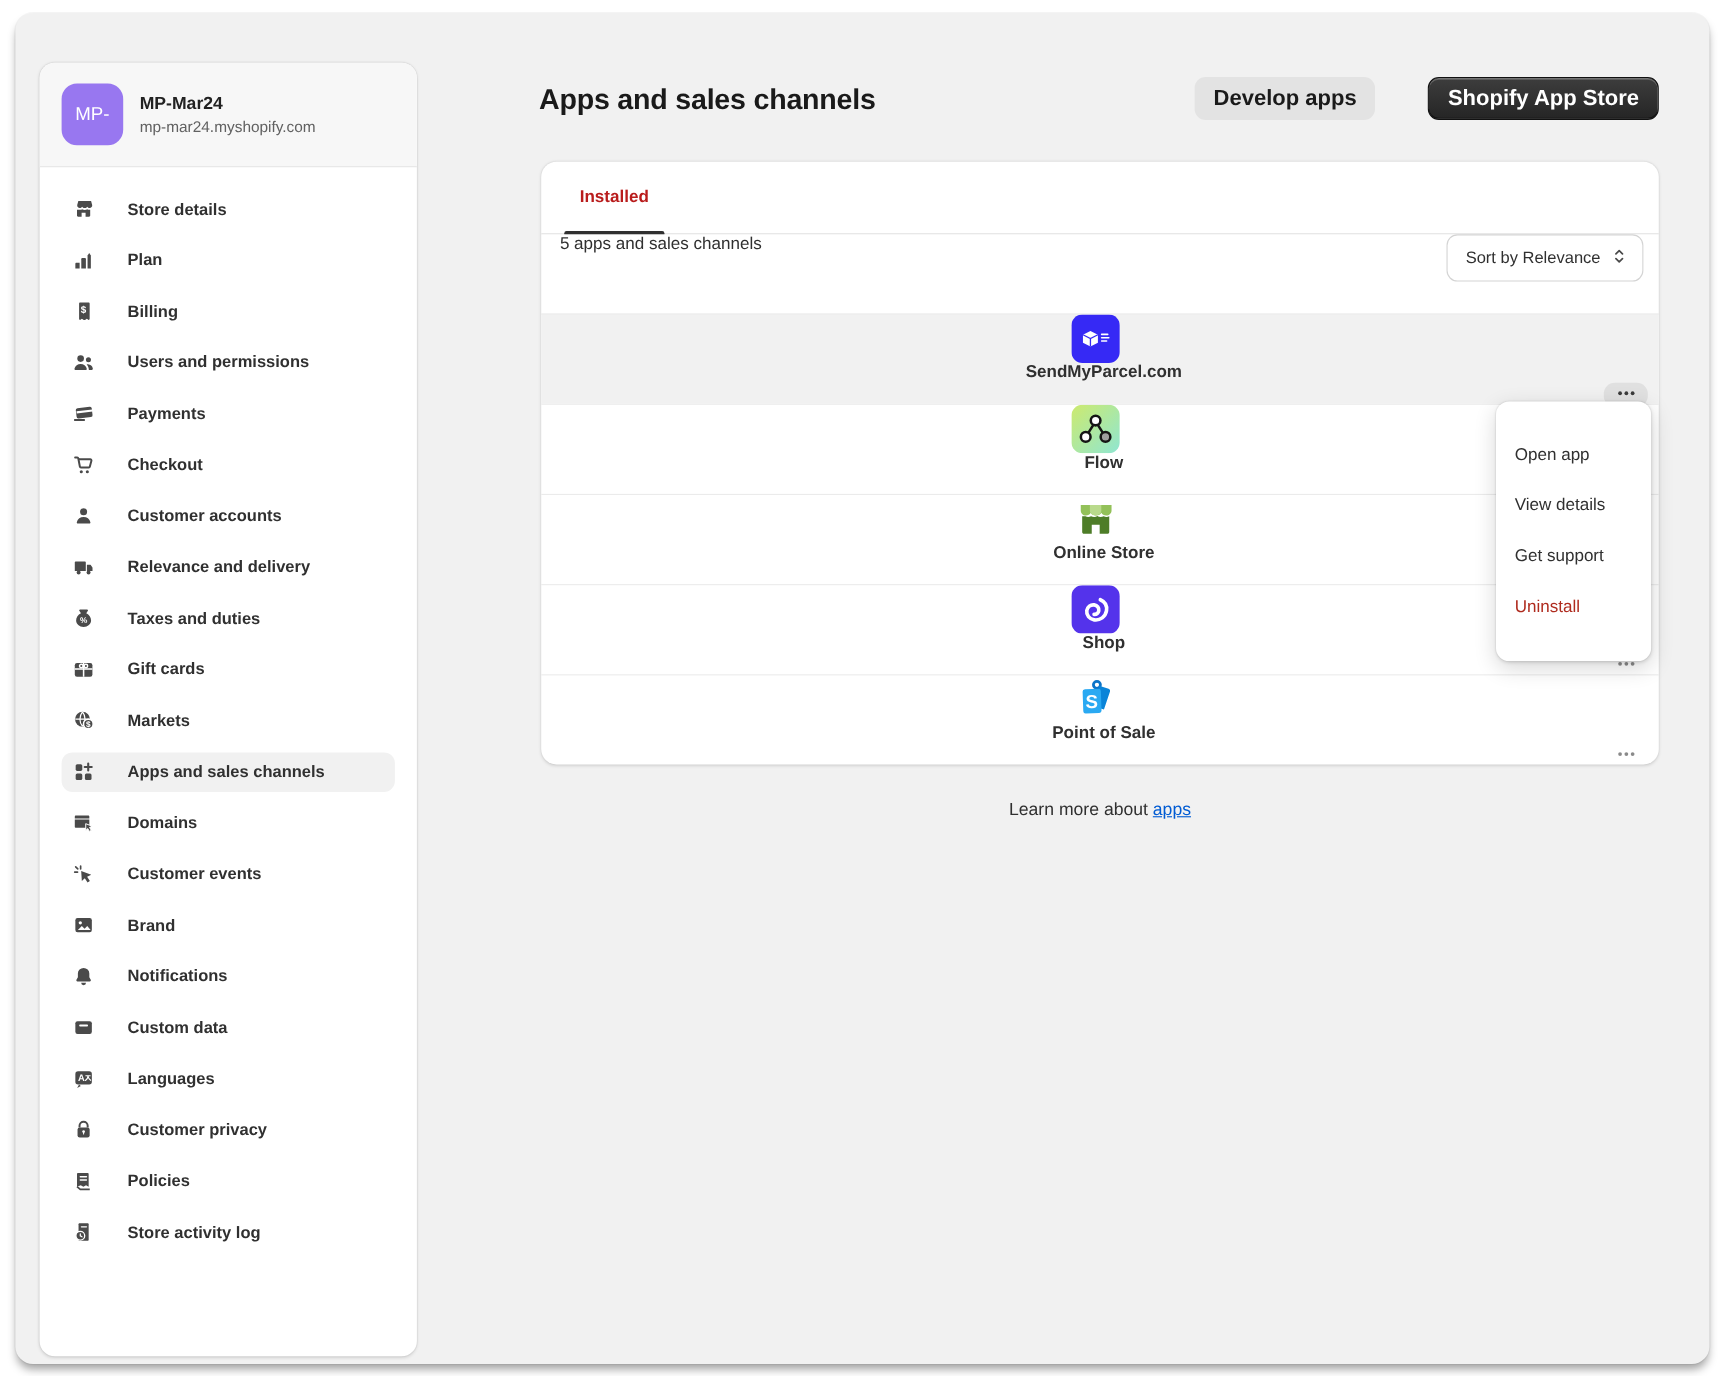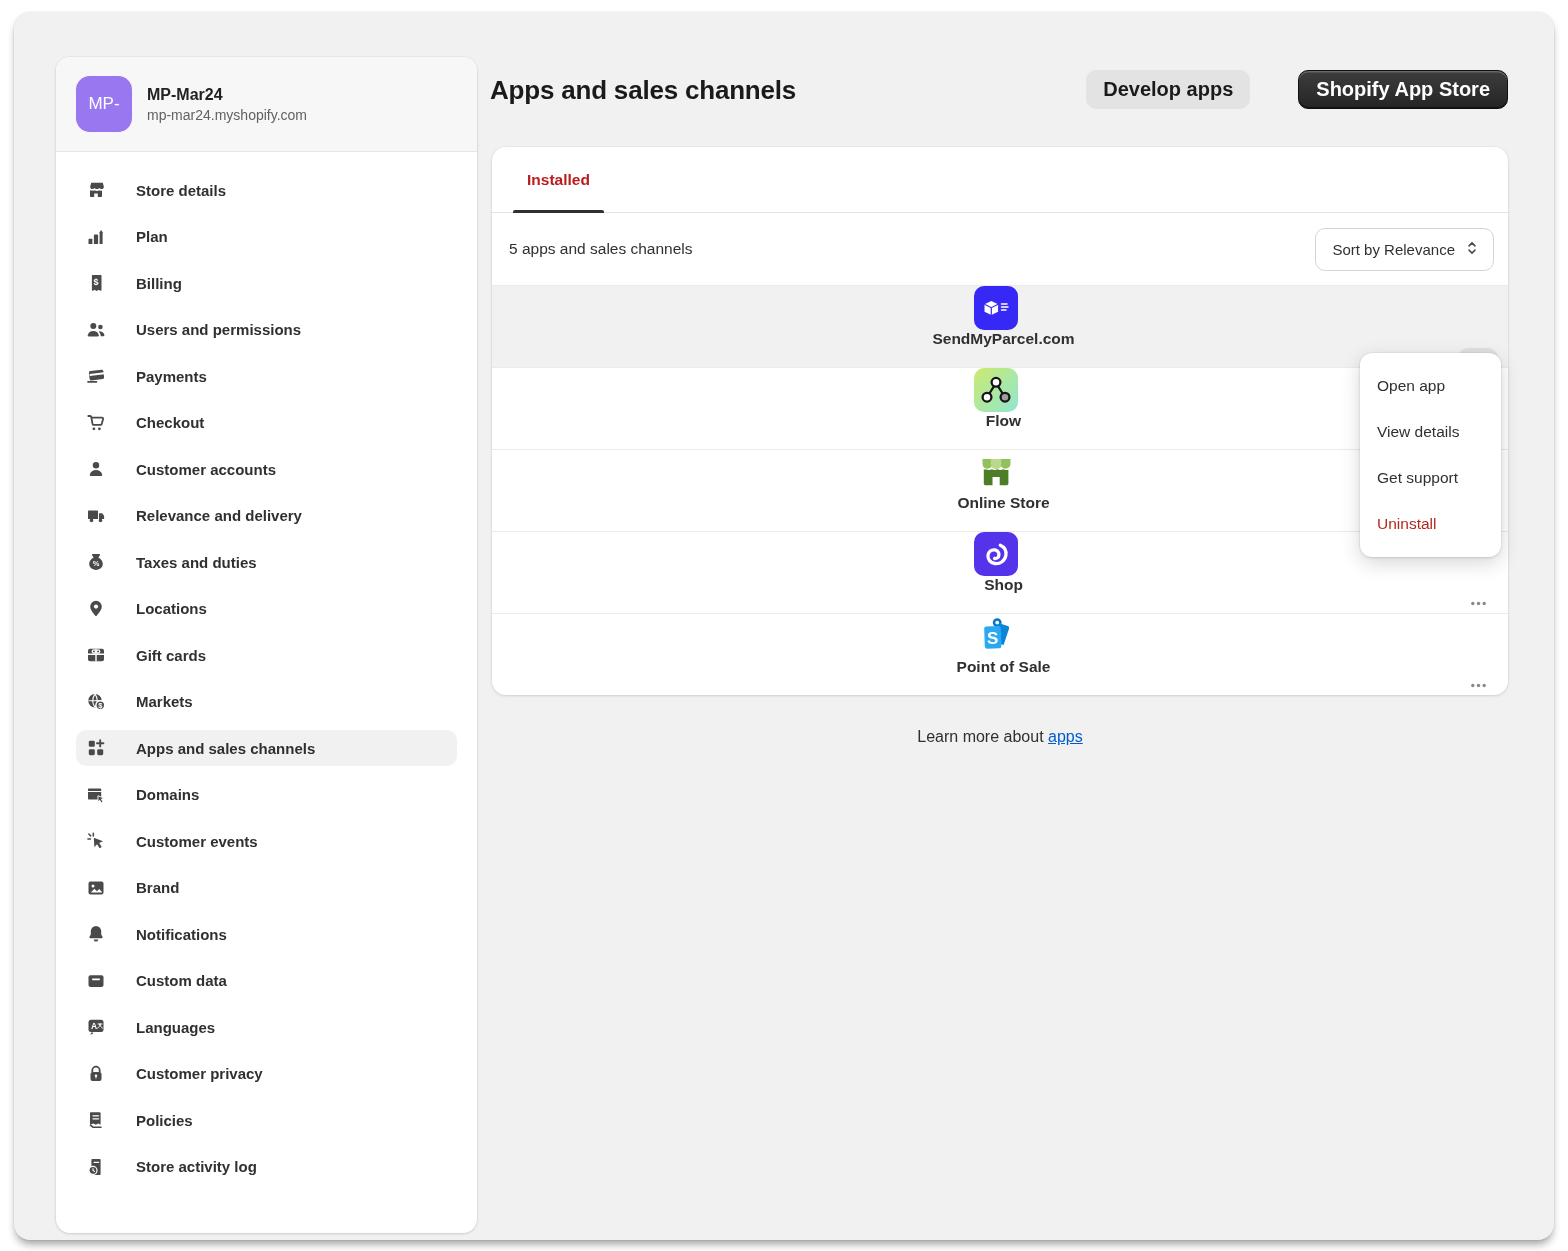--- a/index.html
+++ b/index.html
@@ -4,23 +4,23 @@
 <style>
   * { box-sizing: border-box; margin: 0; padding: 0; }
   html,body { width:1568px; height:1251px; background:#ffffff; font-family:"Liberation Sans", sans-serif; overflow:hidden; }
   body { position:relative; color:#303030; }
 
   .frame { position:absolute; left:14px; top:12px; width:1540px; height:1228px;
            background:#f1f1f1; border-radius:16px;
            box-shadow:0 6px 9px -2px rgba(0,0,0,.38), 0 0 0 1px rgba(0,0,0,.04); }
 
   
-  .sidebar { position:absolute; left:22px; top:45px; width:421px; height:1176px;
+  .sidebar { position:absolute; left:22px; top:45px; width:343px; height:1176px;
              background:#fff; border-radius:14px; overflow:hidden;
-             box-shadow:0 1px 3px rgba(0,0,0,.12), 0 0 0 1px rgba(0,0,0,.03);margin-left:20px; }
+             box-shadow:0 1px 3px rgba(0,0,0,.12), 0 0 0 1px rgba(0,0,0,.03); }
   .store-header { height:95px; background:#f7f7f7; border-bottom:1px solid #e6e6e6;
                   display:flex; align-items:center; padding:0 20px; gap:15px; }
   .avatar { width:56px; height:56px; border-radius:14px; background:var(--accent,#9877f0);
             color:#fff; font-size:17px; display:flex; align-items:center; justify-content:center; }
   .store-name { font-size:16px; font-weight:700; color:#222; }
   .store-domain { font-size:14px; color:#616161; margin-top:3px; }
 
   .nav { padding:20px 20px 0 20px; }
   .nav-item { height:36px; margin-bottom:10.5px; display:flex; align-items:center; gap:30px;
               padding:0 10px; border-radius:10px; font-size:15px; font-weight:600; color:#303030; cursor:pointer; }
@@ -40,21 +40,21 @@
   
   .content-card { position:absolute; left:478px; top:135px; width:1016px; height:548px;
                   background:#fff; border-radius:14px;
                   box-shadow:0 1px 3px rgba(0,0,0,.13), 0 0 0 1px rgba(0,0,0,.02); }
   .tabs { height:66px; border-bottom:1px solid #e3e3e3; display:flex; align-items:stretch; padding:0 0 0 21px; }
   .tab { position:relative; display:flex; align-items:center; padding:0 14px;
          font-size:15.5px; font-weight:600; color:#b91c1c; cursor:pointer; }
   .tab.active::after { content:""; position:absolute; left:0; right:0; bottom:-1px; height:3px;
                        background:#303030; border-radius:2px 2px 0 0; }
 
-  .list-header { height:72px; display:flex; align-items:center; padding:0 14px 0 17px; }
+  .list-header { height:72px; display:flex; align-items:flex-start; padding:0 14px 0 17px; }
   .count-text { font-size:15.5px; color:#303030; }
   .sort-btn { margin-left:auto; height:43px; border:1px solid #d4d4d4; background:#fff; border-radius:10px;
               padding:0 12px 0 16px; display:flex; align-items:center; gap:8px;
               font-family:inherit; font-size:15px; color:#303030; cursor:pointer; }
   .sort-btn svg { width:18px; height:18px; }
 
   .app-row { height:82px; display:flex; align-items:center; padding:0 10px 0 17px; border-top:1px solid #ebebeb;flex-direction:column; }
   .app-row.highlight { background:#f1f1f1; }
   .app-icon { width:44px; height:44px; margin-right:15px; flex:none; }
   .app-icon svg { width:44px; height:44px; display:block; }
@@ -62,22 +62,22 @@
   .row-menu-btn { margin-left:auto; width:40px; height:40px; border:none; background:transparent;
                   border-radius:10px; display:flex; align-items:center; justify-content:center; cursor:pointer; }
   .row-menu-btn.active { background:#e0e0e0; }
   .row-menu-btn.active .dot { fill:#3a3a3a; }
   .row-menu-btn .dot { fill:#8a8a8a; }
 
   .learn-more { position:absolute; left:478px; top:716px; width:1016px; text-align:center; font-size:16px; color:#303030; }
   .learn-more a { color:var(--link,#005bd3); text-decoration:underline; cursor:pointer; }
 
   
-  .context-menu { position:absolute; left:1346px; top:341px; width:141px; background:#fff; border-radius:12px;
-                  padding:10px 0; z-index:5;
+  .context-menu { position:absolute; left:1346px; top:353px; width:141px; background:#fff; border-radius:12px;
+                  padding:26px 0; z-index:5;
                   box-shadow:0 6px 20px rgba(0,0,0,.16), 0 1px 3px rgba(0,0,0,.1), 0 0 0 1px rgba(0,0,0,.03); }
   .menu-item { height:46px; padding:0 17px; display:flex; align-items:center;
                font-size:15.5px; color:#303030; cursor:pointer; }
   .menu-item.critical { color:var(--critical,#af2b1e); }
 </style>
 </head>
 <body>
 
 <div class="frame">
 
@@ -172,29 +172,20 @@
           <span>Relevance and delivery</span>
         </div>
         <div class="nav-item">
           <span class="nicon">
             <svg viewBox="0 0 20 20" fill="currentColor">
               <path d="M7.6 5.6 6.1 3.2c-.3-.5 0-1.2.7-1.2h6.4c.7 0 1 .7.7 1.2l-1.5 2.4c2.7 1.2 4.4 3.7 4.4 6.5 0 3.3-3 5.8-6.8 5.8s-6.8-2.5-6.8-5.8c0-2.8 1.7-5.3 4.4-6.5z"></path>
               <text x="10" y="14.2" font-size="7.5" font-weight="bold" fill="#fff" text-anchor="middle" font-family="Liberation Sans,sans-serif">%</text>
             </svg>
           </span>
           <span>Taxes and duties</span>
-        </div>
-        <div class="nav-item">
-          <span class="nicon">
-            <svg viewBox="0 0 20 20" fill="currentColor">
-              <path d="M10 1.8a5.8 5.8 0 0 1 5.8 5.8c0 3.5-3.8 7.6-5.1 9.2a.9.9 0 0 1-1.4 0C8 15.2 4.2 11.1 4.2 7.6A5.8 5.8 0 0 1 10 1.8z"></path>
-              <circle cx="10" cy="7.6" r="2.1" fill="#fff"></circle>
-            </svg>
-          </span>
-          <span>Locations</span>
         </div>
         <div class="nav-item">
           <span class="nicon">
             <svg viewBox="0 0 20 20" fill="currentColor">
               <rect x="2" y="3.8" width="16" height="12.4" rx="2"></rect>
               <path d="M2 9.2h16M10 3.8v12.4" stroke="#fff" stroke-width="1.4" fill="none"></path>
               <circle cx="7.9" cy="6.4" r="1.6" fill="none" stroke="#fff" stroke-width="1.3"></circle>
               <circle cx="12.1" cy="6.4" r="1.6" fill="none" stroke="#fff" stroke-width="1.3"></circle>
             </svg>
           </span>

